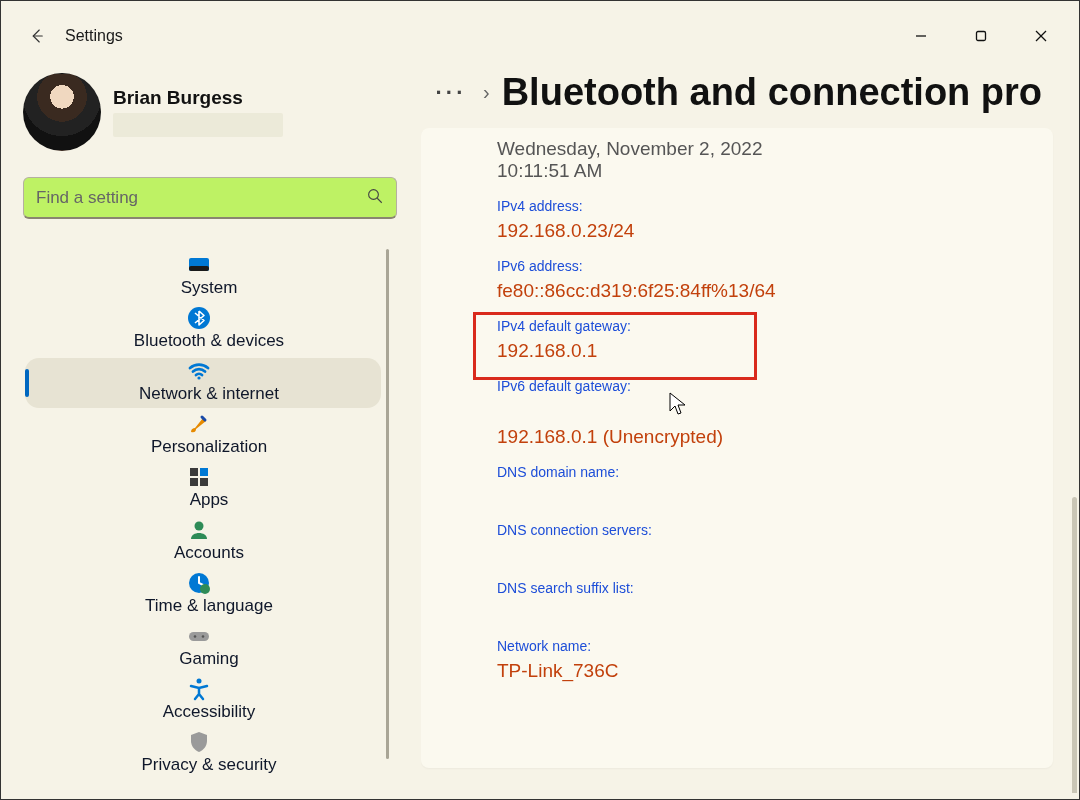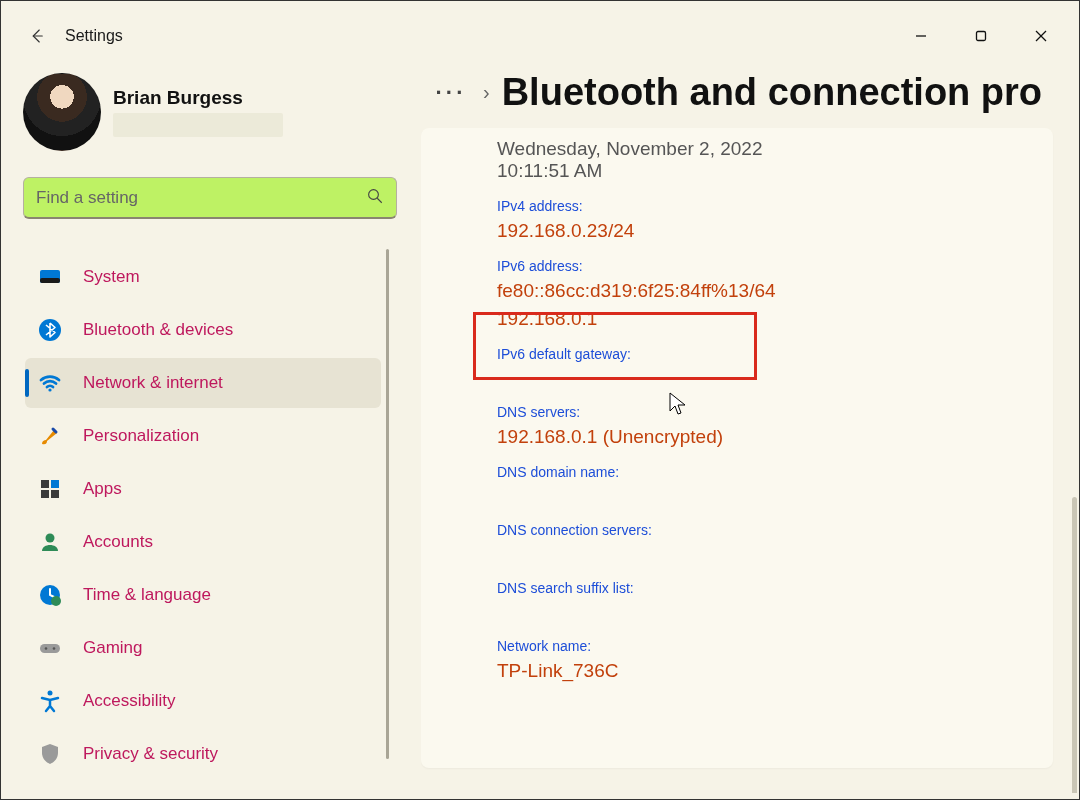--- a/index.html
+++ b/index.html
@@ -125,26 +125,28 @@
     border-radius: 3px;
   }
   .nav-item {
     height: 50px;
     display: flex;
     align-items: center;
     border-radius: 6px;
     margin: 3px 22px 3px 2px;
     padding-left: 12px;
     font-size: 17px;
-    color: #be185d;
+    color: #0f172a;
     cursor: default;
     position: relative;
+    flex-direction: column;
   }
   .nav-item.active {
     background: #e7e3d3;
+    border-radius: 14px;
   }
   .nav-item.active::before {
     content: "";
     position: absolute;
     left: 0;
     top: 11px;
     bottom: 11px;
     width: 4px;
     border-radius: 3px;
     background: #0067c0;
@@ -415,30 +417,30 @@
           <div class="k">IPv4 address:</div>
       <div class="v">192.168.0.23/24</div>
         </div>
 
       <div class="kv">
           <div class="k">IPv6 address:</div>
       <div class="v">fe80::86cc:d319:6f25:84ff%13/64</div>
         </div>
 
       <div class="kv">
+          <div class="k">IPv4 default gateway:</div>
       <div class="v">192.168.0.1</div>
         </div>
 
       <div class="kv">
           <div class="k">IPv6 default gateway:</div>
       <div class="v" style="min-height:20px"></div>
         </div>
 
       <div class="kv">
-          <div class="k">DNS servers:</div>
       <div class="v">192.168.0.1 (Unencrypted)</div>
         </div>
 
       <div class="kv">
           <div class="k">DNS domain name:</div>
       <div class="v" style="min-height:20px"></div>
         </div>
 
       <div class="kv">
           <div class="k">DNS connection servers:</div>

